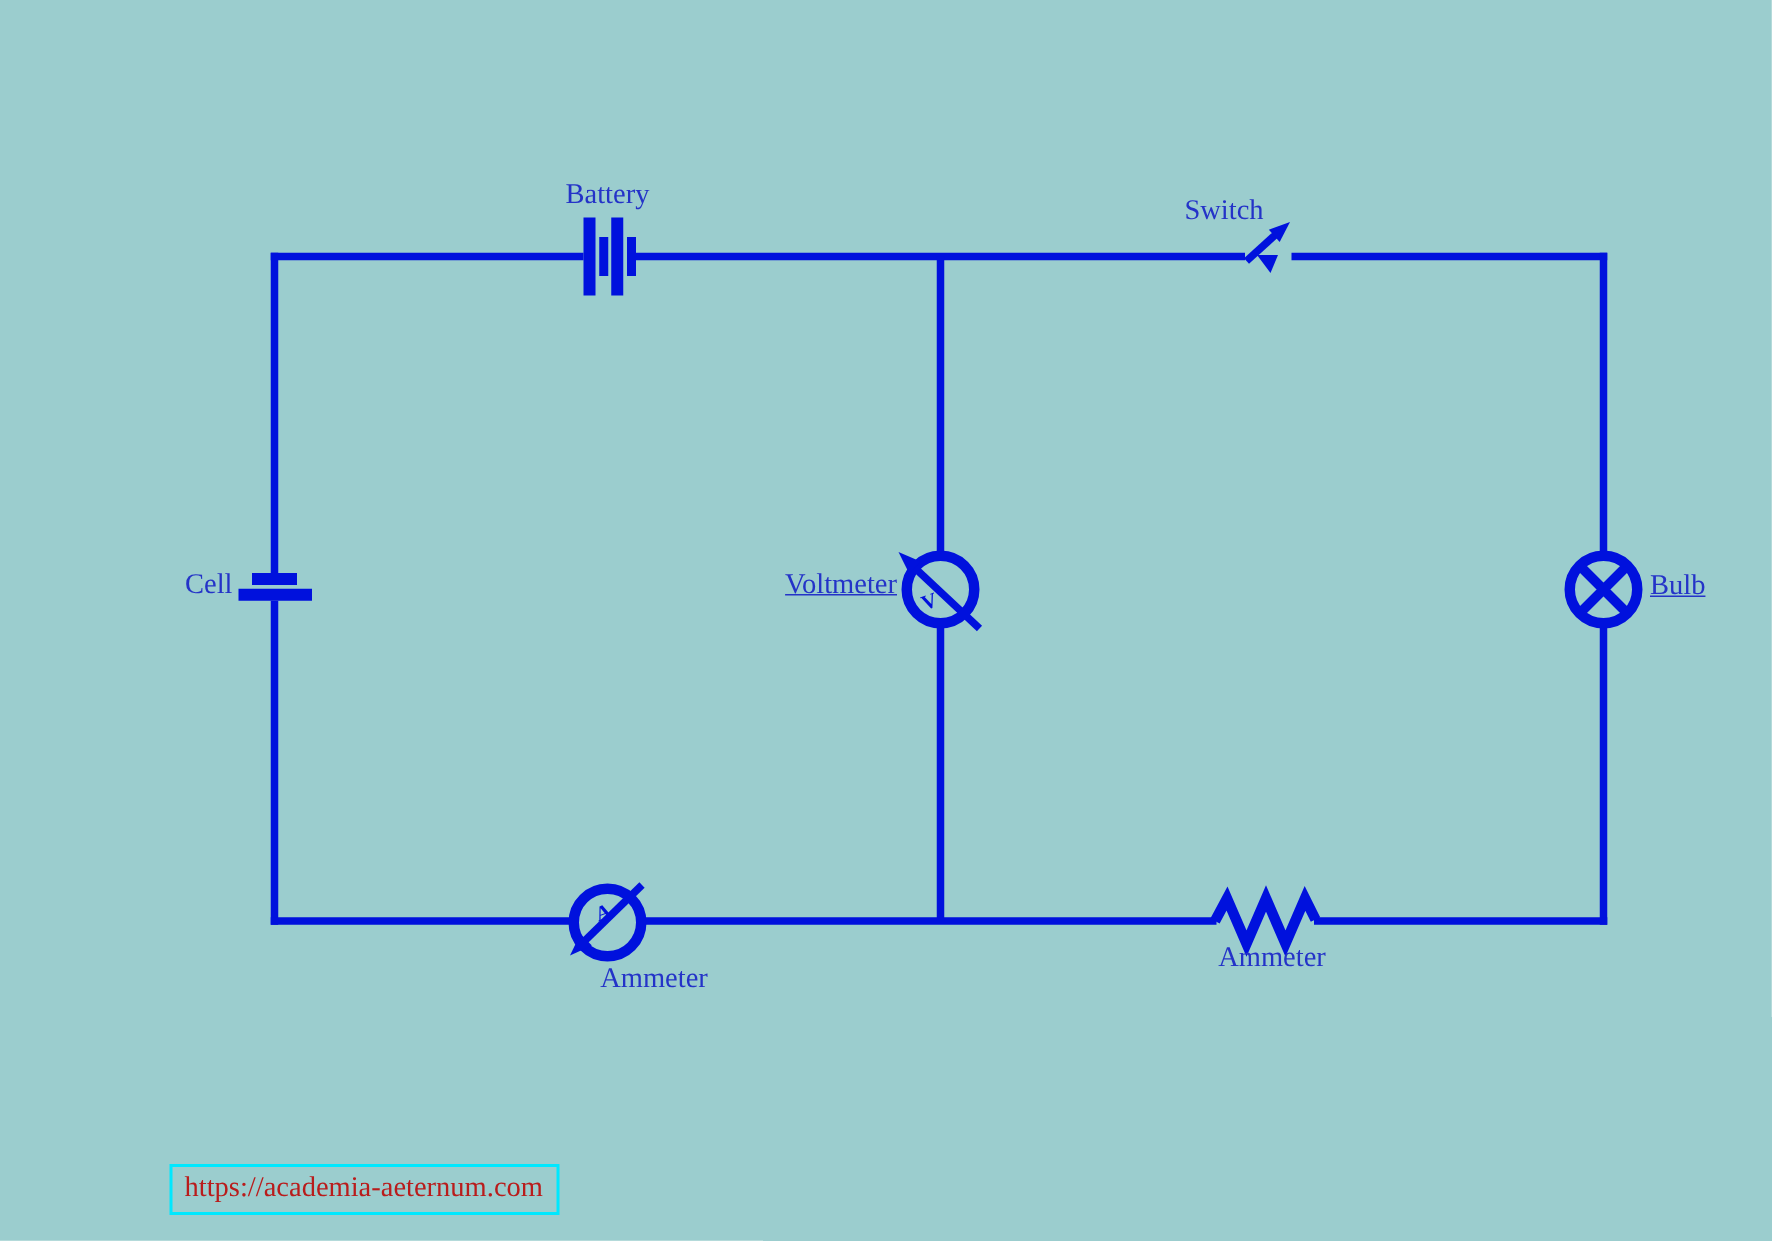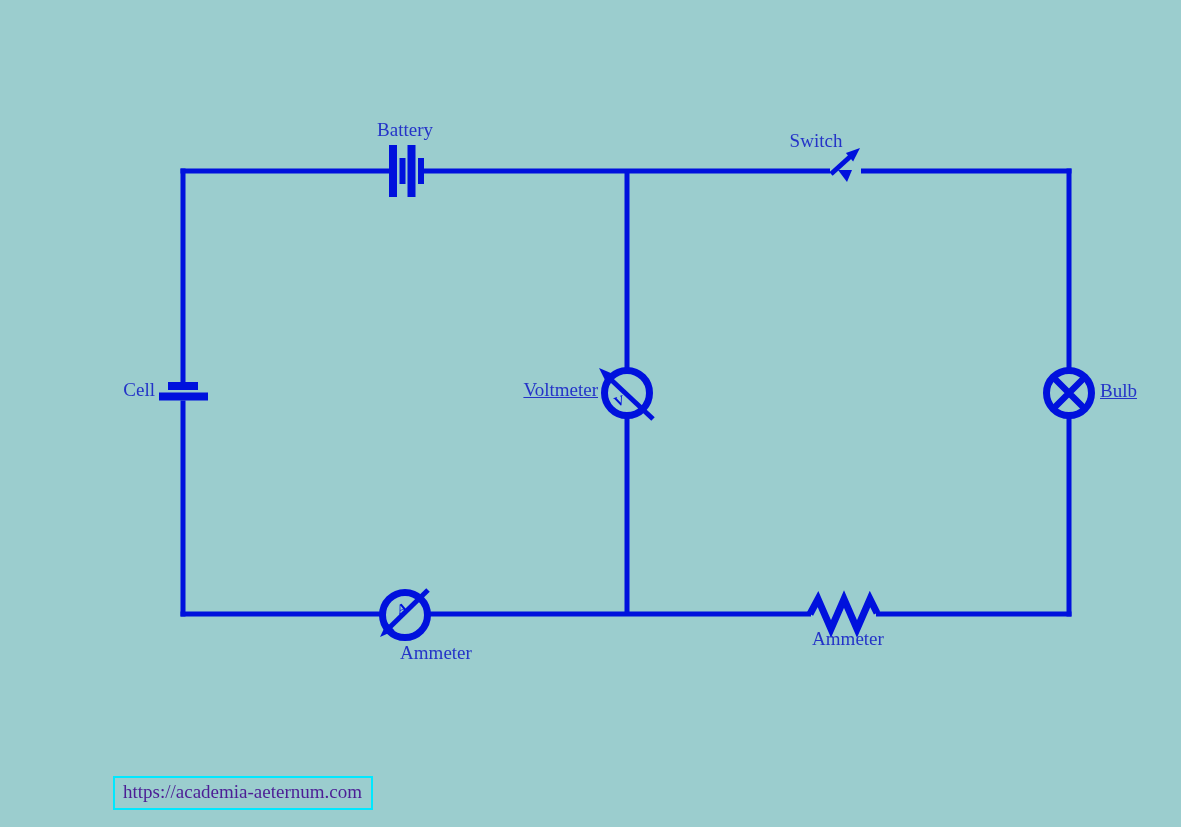--- a/index.html
+++ b/index.html
@@ -18,21 +18,21 @@
     line-height:1.1;
     white-space:nowrap;
     user-select:none;
   }
   .center-x{transform:translateX(-50%);}
   .url-box{
     position:absolute;
     left:113px;top:776px;
     border:2px solid #00e8ff;
     padding:3px 9px 5px 8px;
-    color:#4c1d95;
+    color:#b91c1c;
     font-size:19px;
     white-space:nowrap;
     background:transparent;
   }
 </style>
 </head>
 <body>
 
 <div id="stage">
 

